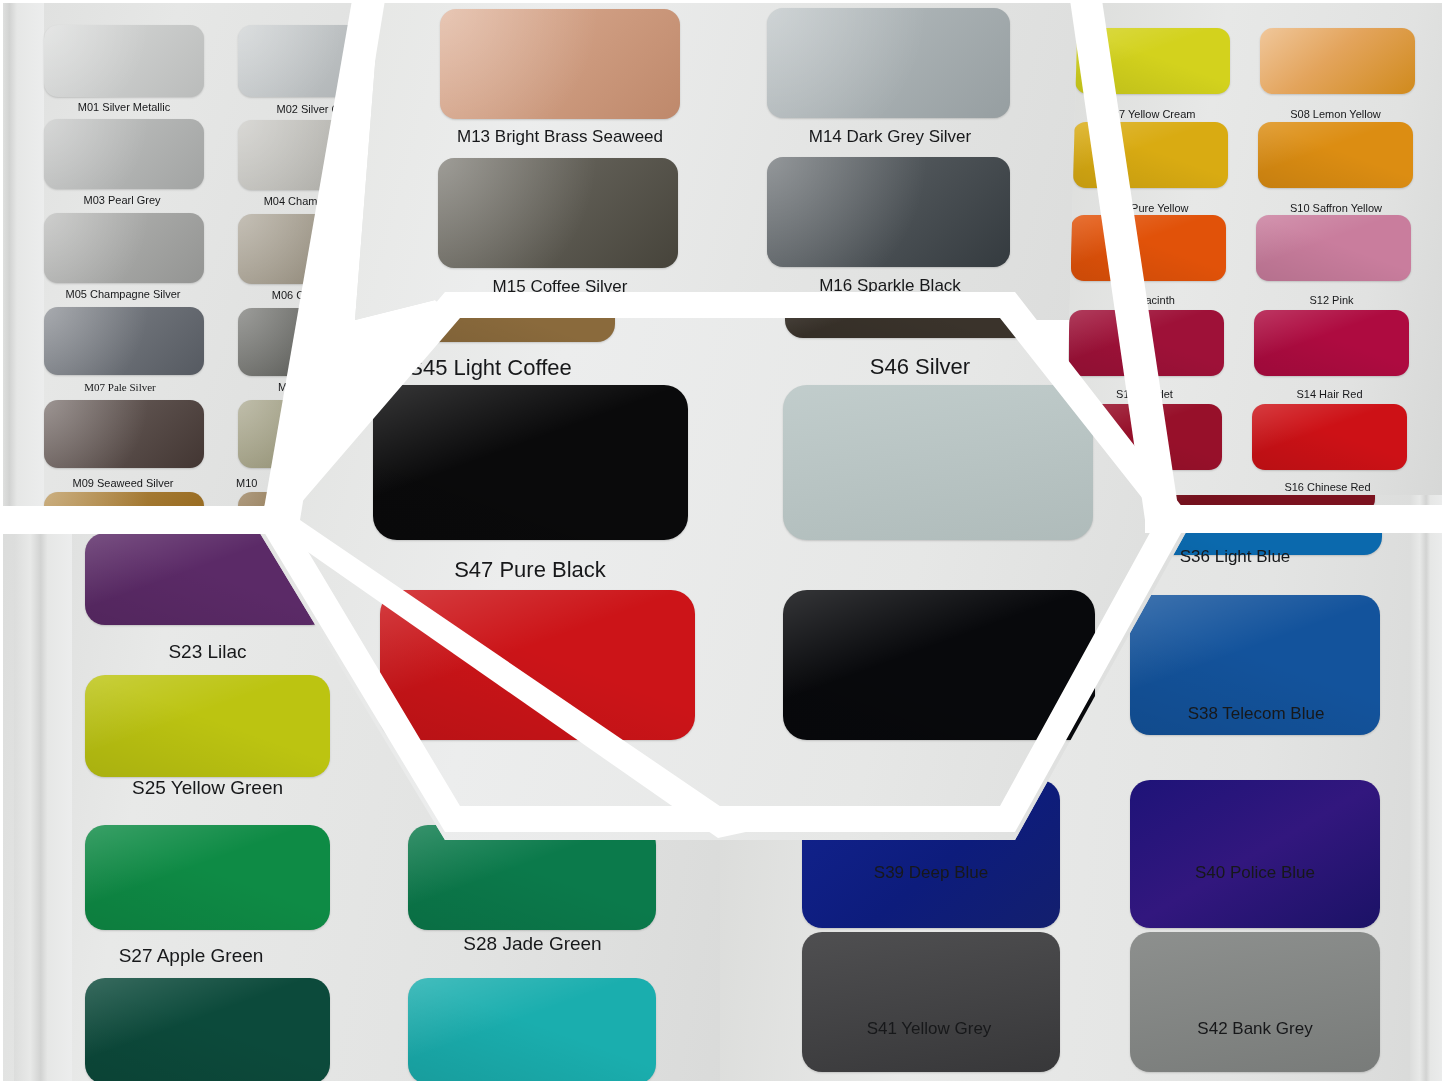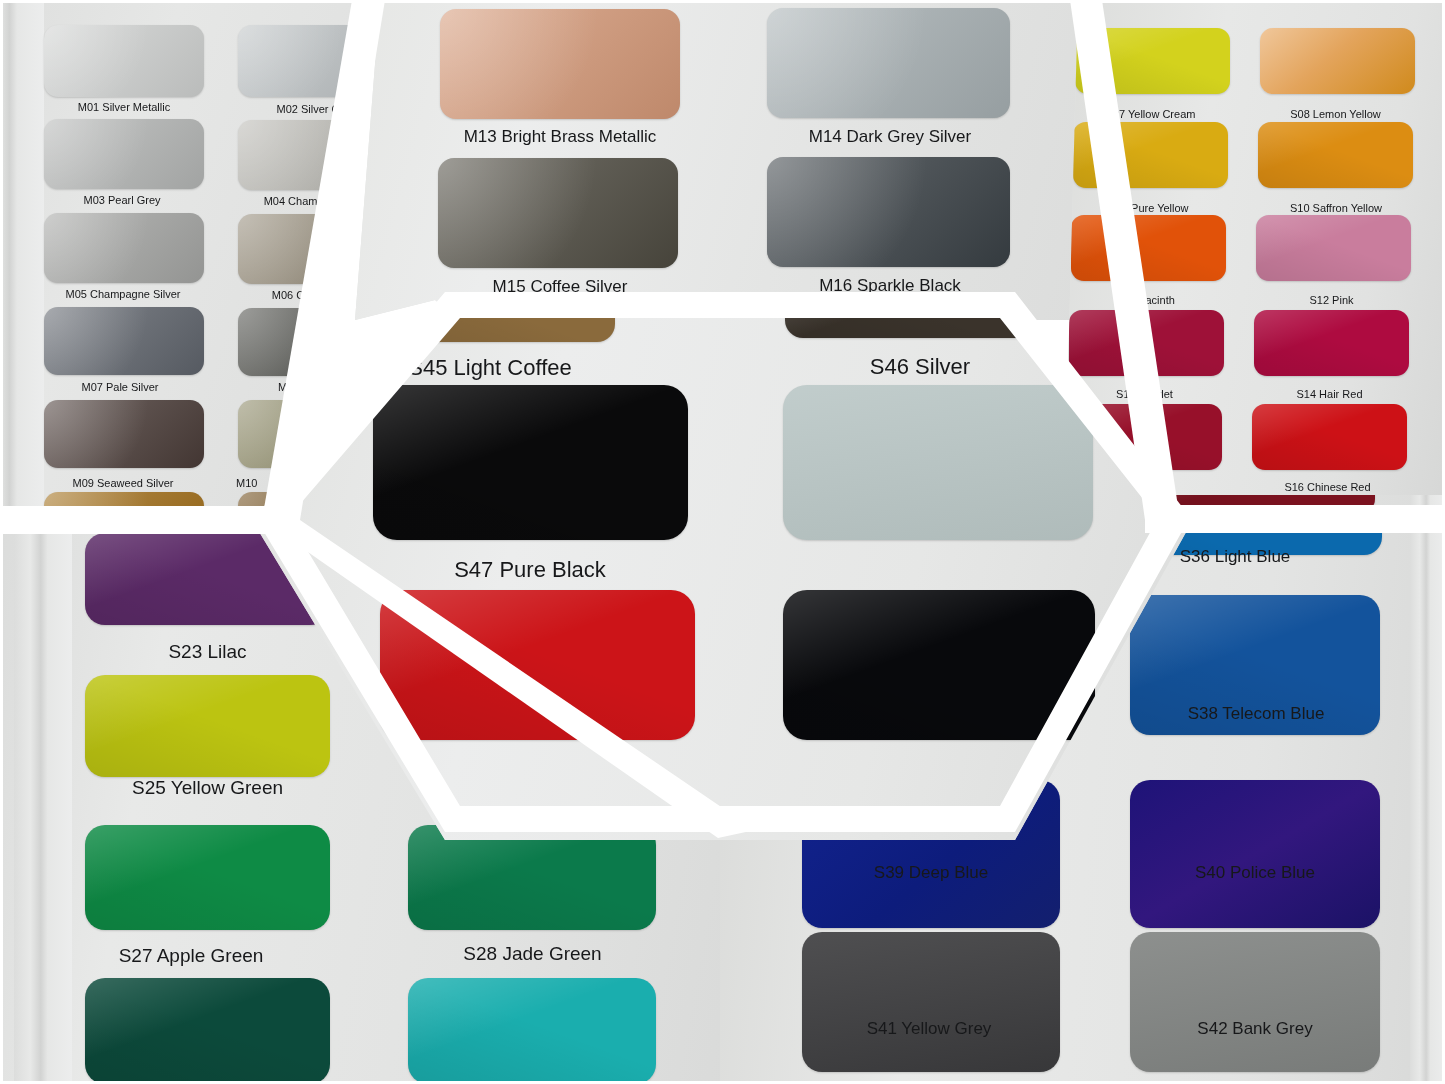--- a/index.html
+++ b/index.html
@@ -119,21 +119,21 @@
     <div class="chip-label lab-xs" style="left:38px; top:288px; width:170px;">M05 Champagne Silver</div>
 
     <div class="chip-wrap" style="left:238px; top:214px; width:160px; height:70px;">
       <div class="chip metal" style="background-color:#948b79; border-radius:14px;"></div>
     </div>
     <div class="chip-label lab-xs" style="left:234px; top:289px; width:160px;">M06 Champagne</div>
 
     <div class="chip-wrap" style="left:44px; top:307px; width:160px; height:68px;">
       <div class="chip metal" style="background-color:#5f646c; border-radius:14px;"></div>
     </div>
-    <div class="chip-label lab-xs" style="left:40px; top:381px; width:160px;">M07 Pale Silver</div>
+    <div class="chip-label lab-xs" style="left:40px; top:381px; width:160px;font-family:Liberation Serif, serif;">M07 Pale Silver</div>
 
     <div class="chip-wrap" style="left:238px; top:308px; width:160px; height:68px;">
       <div class="chip metal" style="background-color:#4b4c47; border-radius:14px;"></div>
     </div>
     <div class="chip-label lab-xs" style="left:234px; top:381px; width:160px;">M08 Rat Silver</div>
 
     <div class="chip-wrap" style="left:44px; top:400px; width:160px; height:68px;">
       <div class="chip metal" style="background-color:#4a3c38; border-radius:14px;"></div>
     </div>
     <div class="chip-label lab-xs" style="left:38px; top:477px; width:170px;">M09 Seaweed Silver</div>
@@ -150,21 +150,21 @@
       <div class="chip metal" style="background-color:#6d4a17; border-radius:14px;"></div>
     </div>
   </div>
 
   <div class="panel" style="left:355px; top:0; width:725px; height:320px; clip-path:polygon(25px 0, 725px 0, 725px 320px, 105px 320px, 80px 300px, 0 320px);">
     <div class="paper" style="background:linear-gradient(105deg,#e6e7e5 0%,#eceded 25%,#e4e5e4 60%,#dcdddc 100%);"></div>
 
     <div class="chip-wrap" style="left:85px; top:9px; width:240px; height:110px;">
       <div class="chip metal" style="background-color:#d49877;"></div>
     </div>
-    <div class="chip-label lab-m" style="left:60px; top:128px; width:290px;">M13 Bright Brass Metallic</div>
+    <div class="chip-label lab-m" style="left:60px; top:128px; width:290px;">M13 Bright Brass Seaweed</div>
 
     <div class="chip-wrap" style="left:412px; top:8px; width:243px; height:110px;">
       <div class="chip metal" style="background-color:#a7b0b3;"></div>
     </div>
     <div class="chip-label lab-m" style="left:400px; top:128px; width:270px;">M14 Dark Grey Silver</div>
 
     <div class="chip-wrap" style="left:83px; top:158px; width:240px; height:110px;">
       <div class="chip metal" style="background-color:#4e4b41;"></div>
     </div>
     <div class="chip-label lab-m" style="left:80px; top:278px; width:250px;">M15 Coffee Silver</div>
@@ -267,21 +267,21 @@
     </div>
 
     <div class="chip-wrap" style="left:408px; top:160px; width:248px; height:102px;">
       <div class="chip gloss" style="background-color:#5aab18; border-radius:20px;"></div>
     </div>
     <div class="chip-label lab-l" style="left:390px; top:274px; width:290px;">S26 Telecom Green</div>
 
     <div class="chip-wrap" style="left:408px; top:310px; width:248px; height:105px;">
       <div class="chip gloss" style="background-color:#0b7a4b; border-radius:20px;"></div>
     </div>
-    <div class="chip-label lab-l" style="left:400px; top:429px; width:265px;">S28 Jade Green</div>
+    <div class="chip-label lab-l" style="left:400px; top:419px; width:265px;">S28 Jade Green</div>
 
     <div class="chip-wrap" style="left:408px; top:463px; width:248px; height:106px;">
       <div class="chip gloss" style="background-color:#1aaeae; border-radius:20px;"></div>
     </div>
   </div>
 
   <div class="panel" style="left:720px; top:495px; width:725px; height:589px; clip-path:polygon(235px 0, 725px 0, 725px 589px, 0 589px, 0 345px);">
     <div class="paper" style="background:linear-gradient(95deg,#dadbd9 0%,#e9eae9 30%,#e3e4e3 72%,#d8d9d8 100%);"></div>
     <div class="spine" style="left:690px; width:35px;"></div>
 

